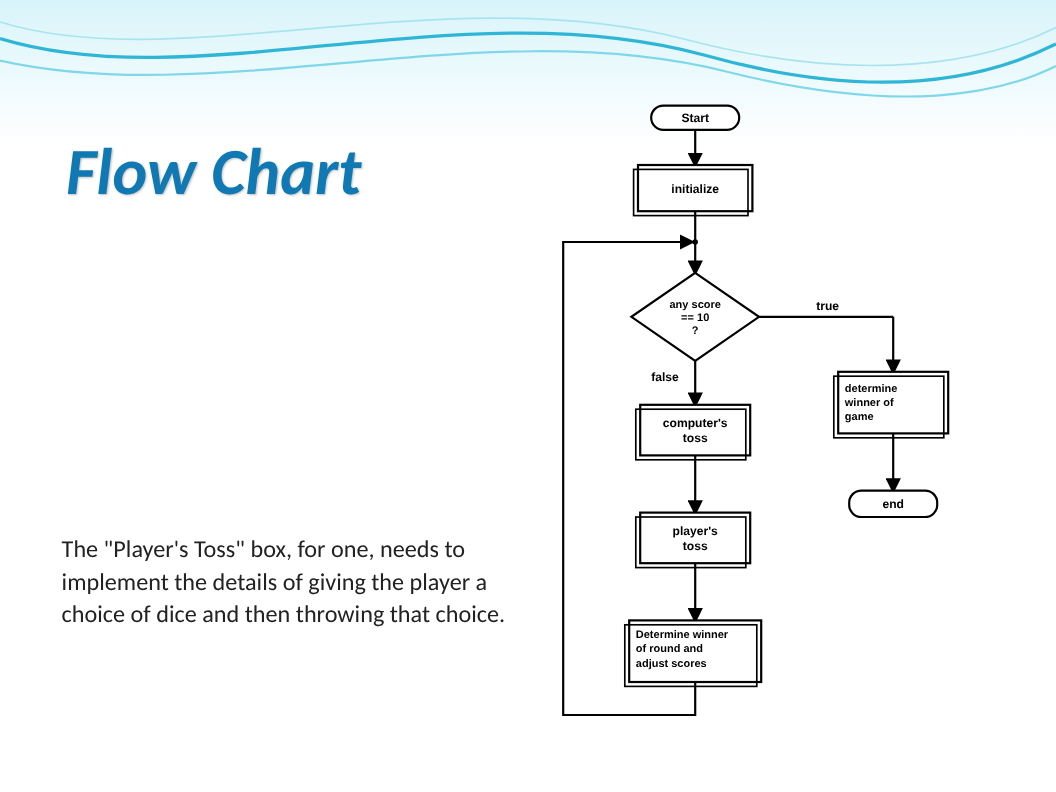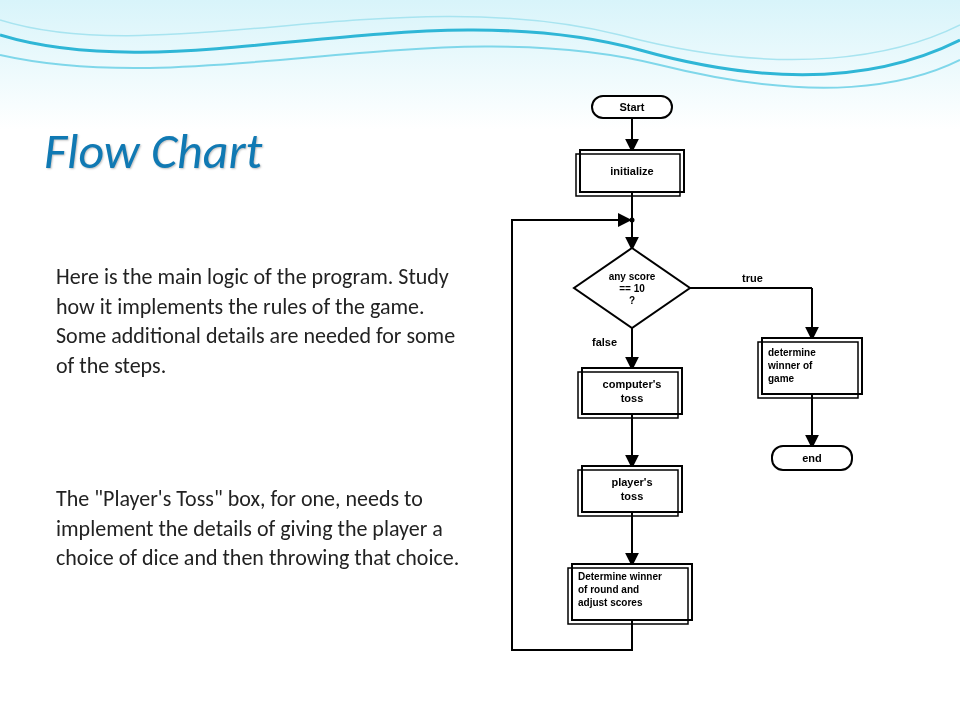--- a/index.html
+++ b/index.html
@@ -1,38 +1,37 @@
 <!DOCTYPE html>
 <html><head>
 <meta charset="utf-8">
 <style>
 html,body{margin:0;padding:0;width:960px;height:720px;font-family:Calibri,Arial,sans-serif;background:#fff;overflow:hidden}
 .slide{position:relative;width:960px;height:720px;background:linear-gradient(180deg,#d8f4fa 0,#fff 18%)}
 .wave{position:absolute;top:0;left:0;width:960px;height:140px;pointer-events:none}
-.title{position:absolute;left:44px;top:120px;font-size:50px;font-weight:400;font-style:italic;color:#1079b3;text-shadow:1px 1px 2px rgba(0,0,0,.25)}
+.title{position:absolute;left:60px;top:120px;font-size:60px;font-weight:700;font-style:italic;color:#1079b3;text-shadow:1px 1px 2px rgba(0,0,0,.25)}
 .para{position:absolute;left:56px;width:410px;font-size:22px;line-height:1.35;color:#222}
 .p1{top:262px}
 .p2{top:484px}
 .chart{position:absolute;left:472px;top:90px;width:440px;height:600px}
 .chart svg{width:100%;height:100%}
 .chart text{font-family:Arial,sans-serif;fill:#000}
 .chart .b{font-weight:700}
 </style>
 </head>
 <body>
 
 <div class="slide">
   <svg class="wave" viewBox="0 0 960 140" preserveAspectRatio="none">
     <path d="M0,35 C180,90 420,-10 640,50 C800,95 900,70 960,40" fill="none" stroke="#2fb6d6" stroke-width="3"></path>
     <path d="M0,55 C200,100 440,10 660,65 C820,105 910,85 960,60" fill="none" stroke="#7fd7ea" stroke-width="2"></path>
     <path d="M0,20 C160,70 400,-20 620,35 C790,80 900,55 960,25" fill="none" stroke="#a8e4f0" stroke-width="1.5"></path>
   </svg>
 
   <div class="title">Flow Chart</div>
-  <div class="para p1">Here is the main logic of the program. Study how it implements the rules of the game. Some additional details are needed for some of the steps.</div>
   <div class="para p2">The "Player's Toss" box, for one, needs to implement the details of giving the player a choice of dice and then throwing that choice.</div>
 
   <div class="chart">
     <svg viewBox="0 0 440 600">
       <defs>
         <marker id="ah" viewBox="0 0 10 10" refX="8" refY="5" markerWidth="7" markerHeight="7" orient="auto">
           <path d="M0,0 L10,5 L0,10 z" fill="#000"></path>
         </marker>
       </defs>
 

